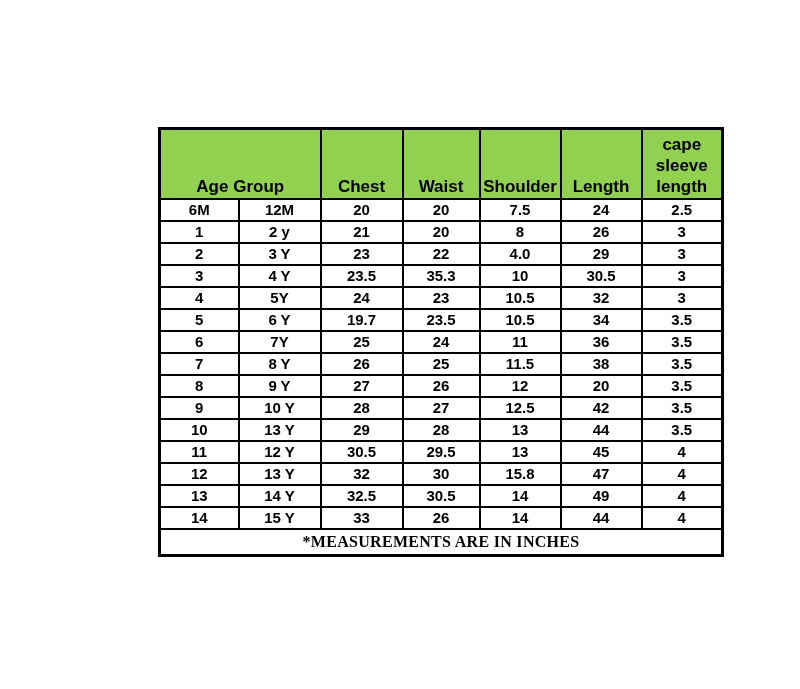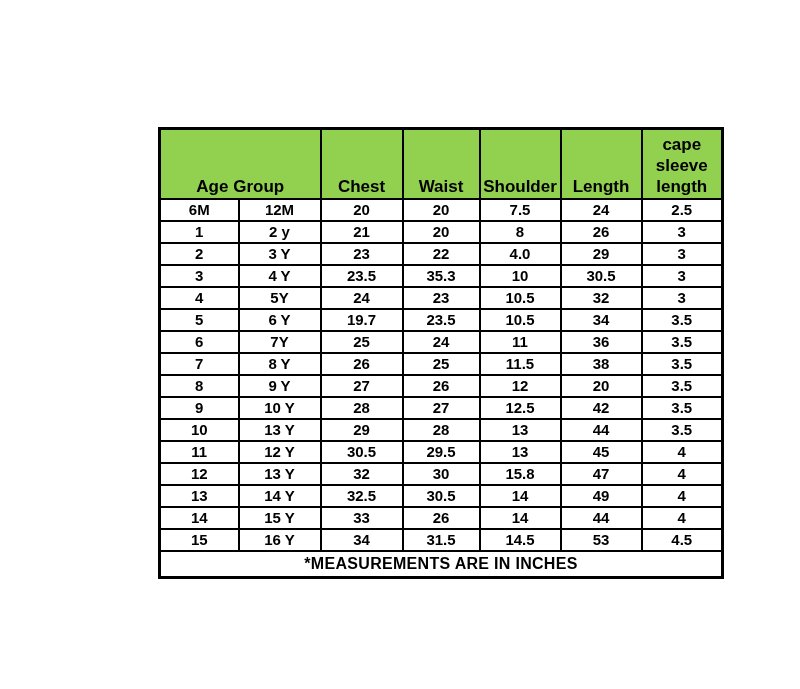--- a/index.html
+++ b/index.html
@@ -49,20 +49,21 @@
     height: 20px;
     font-size: 15px;
     line-height: 20px;
   }
   
   td.footnote {
     height: 24px;
     font-size: 16px;
     line-height: 24px;
     letter-spacing: 0.3px;
+    font-family: Liberation Serif, serif;
   }
   .hdr-line { display: block; }
 </style>
 </head>
 <body>
 
 <div class="canvas">
   <table class="size-table">
     <colgroup>
       <col style="width:79px">
@@ -217,29 +218,20 @@
         </tr>
         <tr>
           <td>14</td>
           <td>15 Y</td>
           <td>33</td>
           <td>26</td>
           <td>14</td>
           <td>44</td>
           <td>4</td>
         </tr>
-        <tr>
-          <td>15</td>
-          <td>16 Y</td>
-          <td>34</td>
-          <td>31.5</td>
-          <td>14.5</td>
-          <td>53</td>
-          <td>4.5</td>
-        </tr>
       </tbody>
     <tfoot>
       <tr>
         <td class="footnote" colspan="7">*MEASUREMENTS ARE IN INCHES</td>
       </tr>
     </tfoot>
   </table>
 </div>
 
 </body></html>

